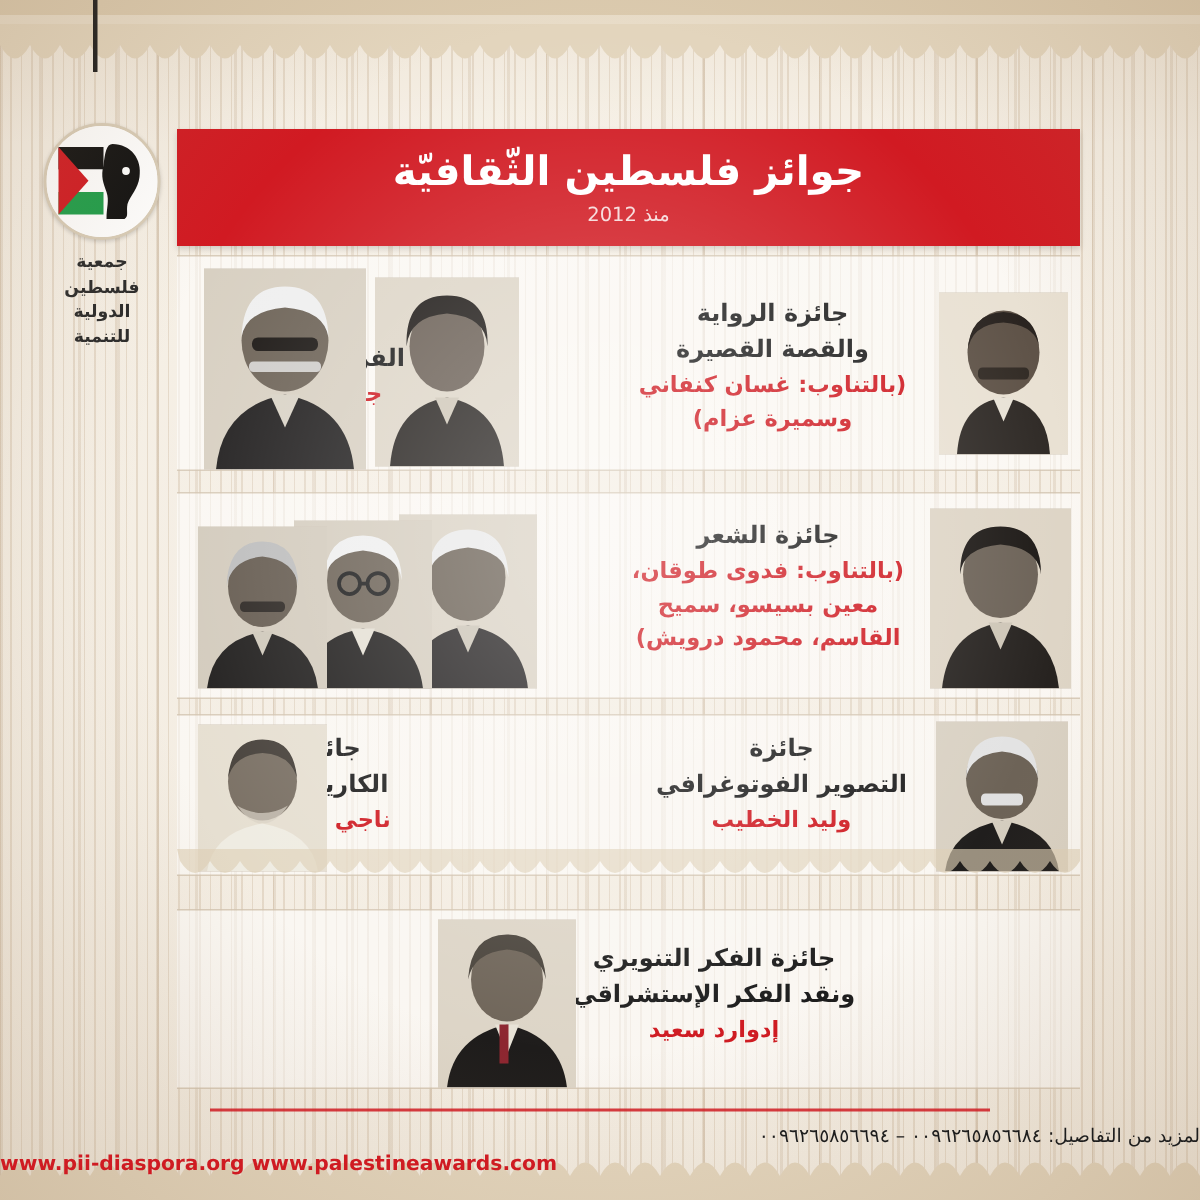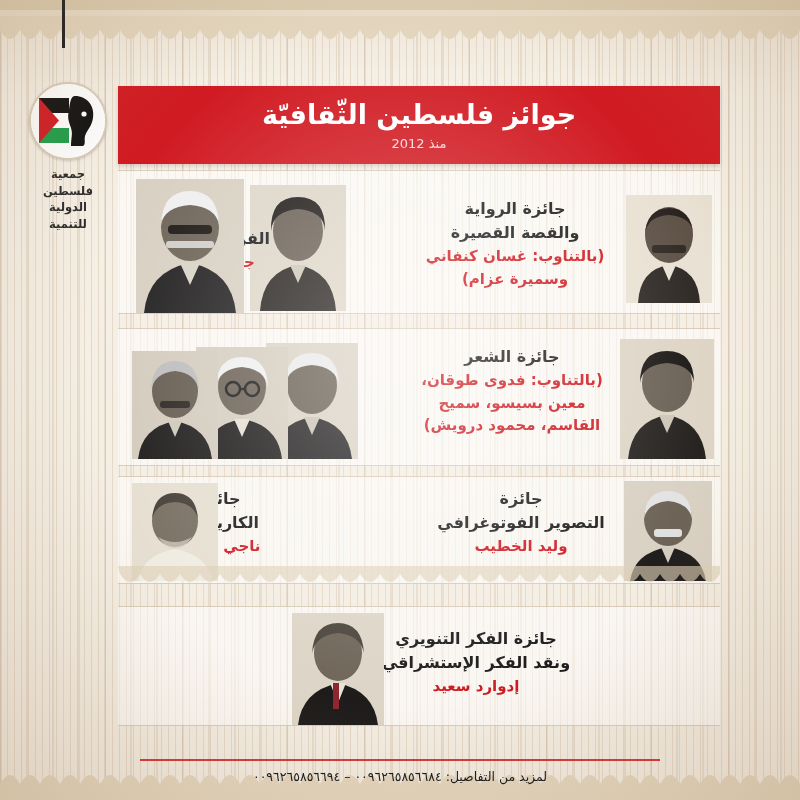--- a/index.html
+++ b/index.html
@@ -103,21 +103,21 @@
   .award-text .names{color:#cf1b22;font-size:15px;font-weight:bold;display:block;}
 
   .photo{
     position:absolute;overflow:hidden;
     background:#cfc6b8;
   }
   .photo svg{display:block;width:100%;height:100%;}
 
   
   .footer{
-    position:absolute;left:0;right:0;bottom:16px;text-align:center;direction:rtl;
+    position:absolute;left:0;right:0;bottom:16px;direction:rtl;
   }
   .footer .line1{font-size:12.5px;color:#1d1d1d;letter-spacing:.2px;}
   .footer .line2{font-size:13.5px;color:#cf1b22;font-weight:bold;margin-top:4px;direction:ltr;}
   .footer .rule{
     width:520px;height:2px;background:#cf1b22;margin:0 auto 8px auto;opacity:.85;
   }
   .lace{
     position:absolute;left:118px;width:602px;height:26px;pointer-events:none;opacity:.75;
   }
 </style>
@@ -334,14 +334,15 @@
   </svg>
 
   <div class="vignette"></div>
 
   <div class="footer">
     <div class="rule"></div>
     <div class="line1">
       <span>لمزيد من التفاصيل:</span>
       <span>٠٠٩٦٢٦٥٨٥٦٦٨٤  –  ٠٠٩٦٢٦٥٨٥٦٦٩٤</span>
     </div>
+    <div class="line2">www.pii-diaspora.org   www.palestineawards.com</div>
   </div>
 </div>
 
 </body></html>

